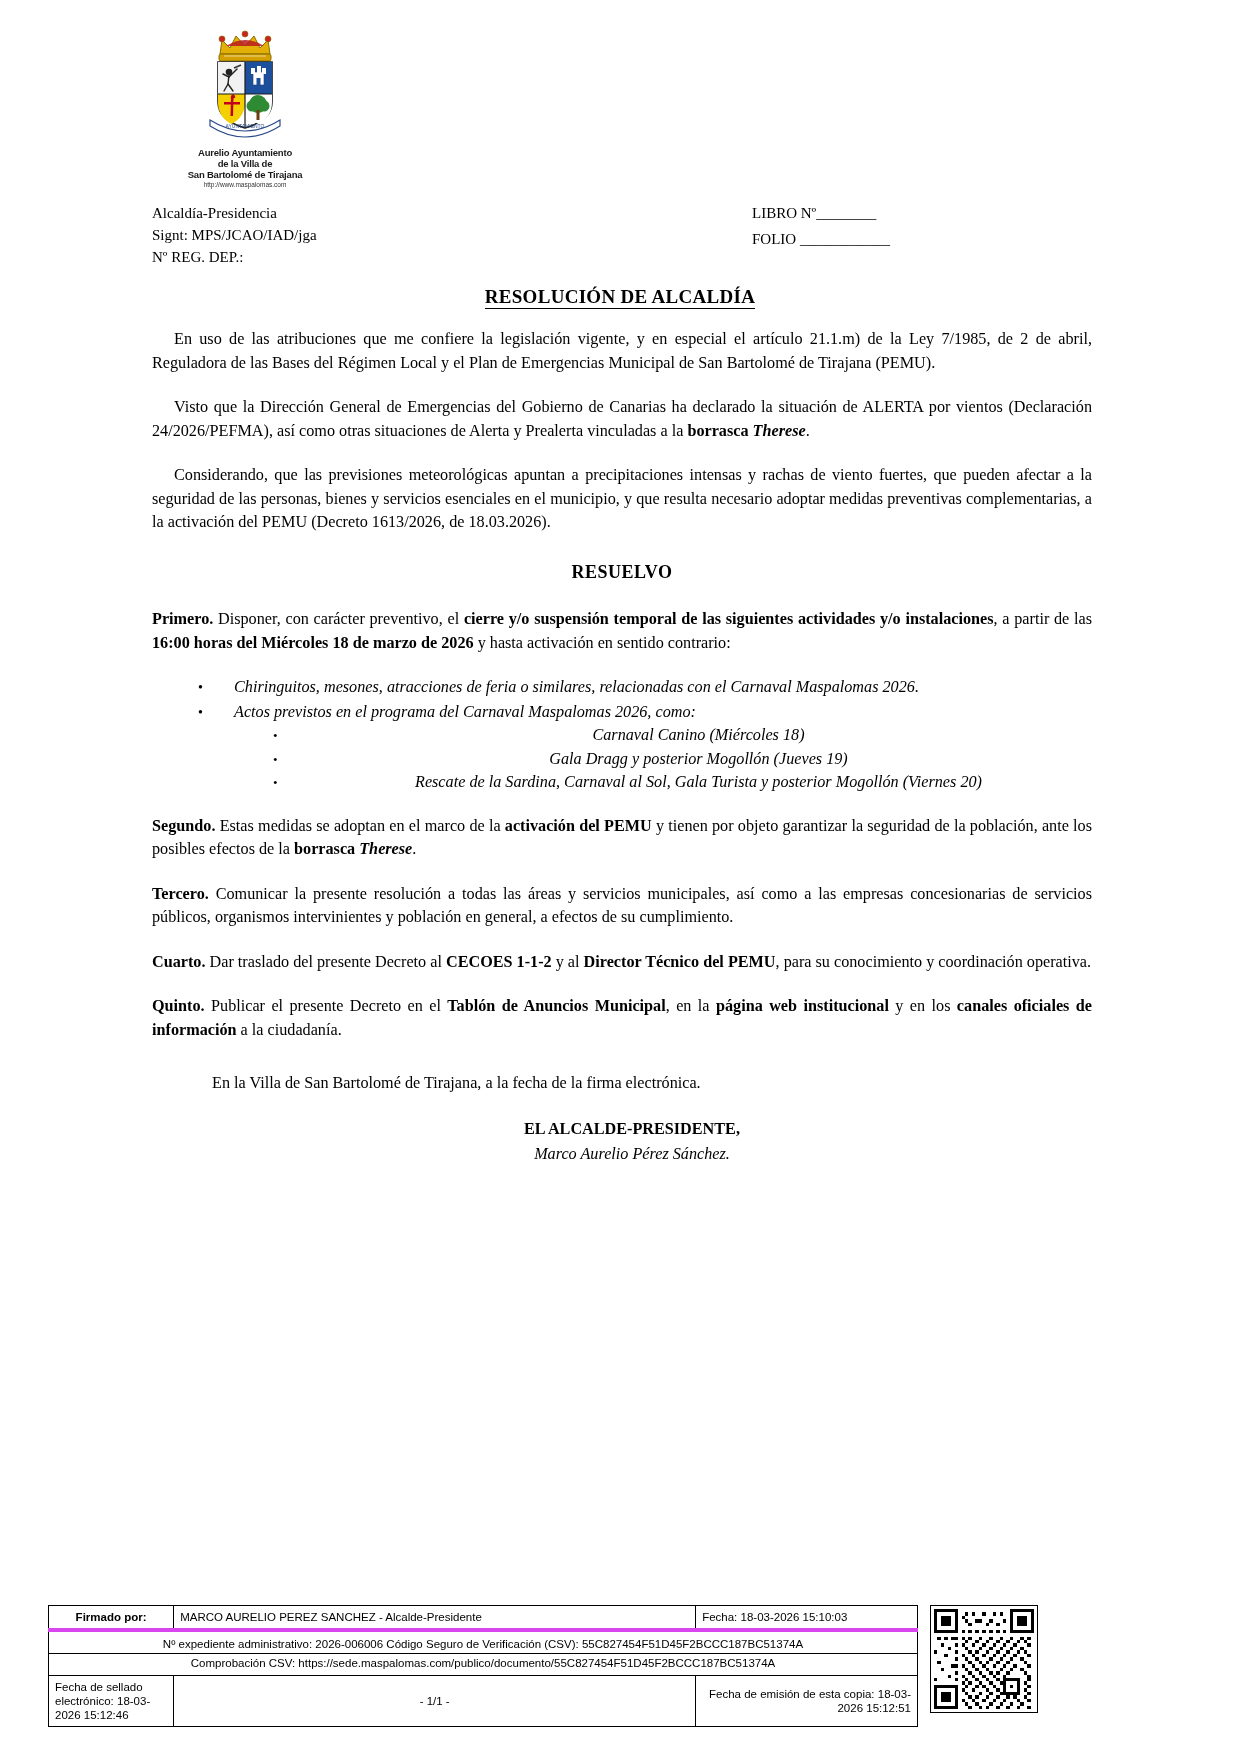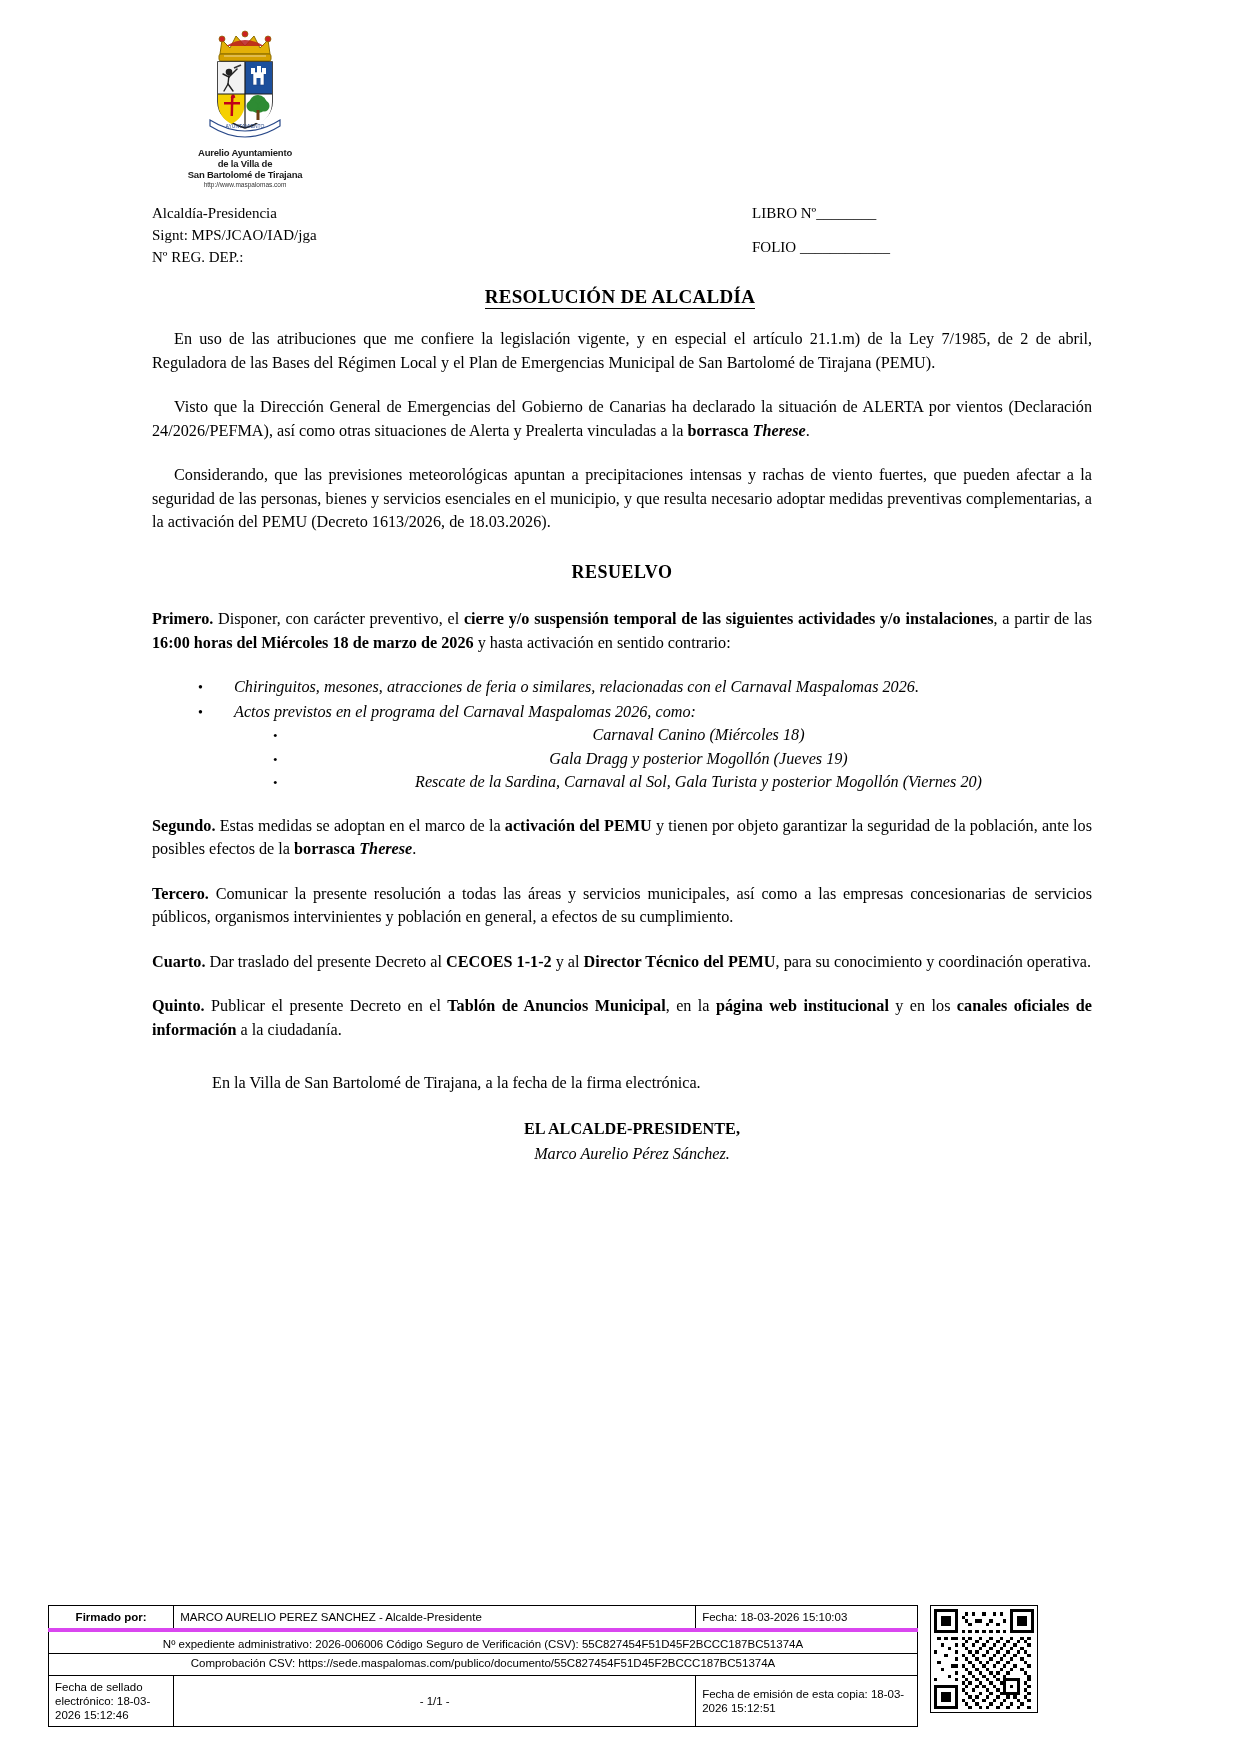--- a/index.html
+++ b/index.html
@@ -62,21 +62,21 @@
     font-size: 15px;
     line-height: 22px;
   }
   .meta-right {
     position: absolute;
     left: 752px;
     top: 202px;
     font-size: 15px;
     line-height: 22px;
   }
-  .meta-right .folio { margin-top: 12px; display:block; }
+  .meta-right .folio { margin-top: 4px; display:block; }
 
   
   .doc-title {
     position: absolute;
     left: 0;
     top: 286px;
     width: 1240px;
     text-align: center;
     font-size: 19px;
     font-weight: bold;
@@ -194,21 +194,21 @@
     line-height: 14px;
   }
   .cell-label { width: 110px; text-align: center; font-weight: bold; }
   .cell-signer { width: 500px; text-align: left; }
   .cell-date { width: 205px; text-align: left; }
   .cell-center { text-align: center; }
   .row-csv td { border-top: 4px solid #d946ef; padding: 5px 6px 2px; }
   .row-csv2 td { border-top: none; padding: 2px 6px 5px; }
   .cell-stamp { width: 330px; text-align: left; }
   .cell-page { width: 230px; text-align: center; }
-  .cell-emit { width: 310px; }
+  .cell-emit { width: 310px; text-align: right; }
 
   
   .qr-wrap {
     position: absolute;
     left: 930px;
     top: 1605px;
     width: 108px;
     height: 108px;
     border: 1px solid #000;
     box-sizing: border-box;

